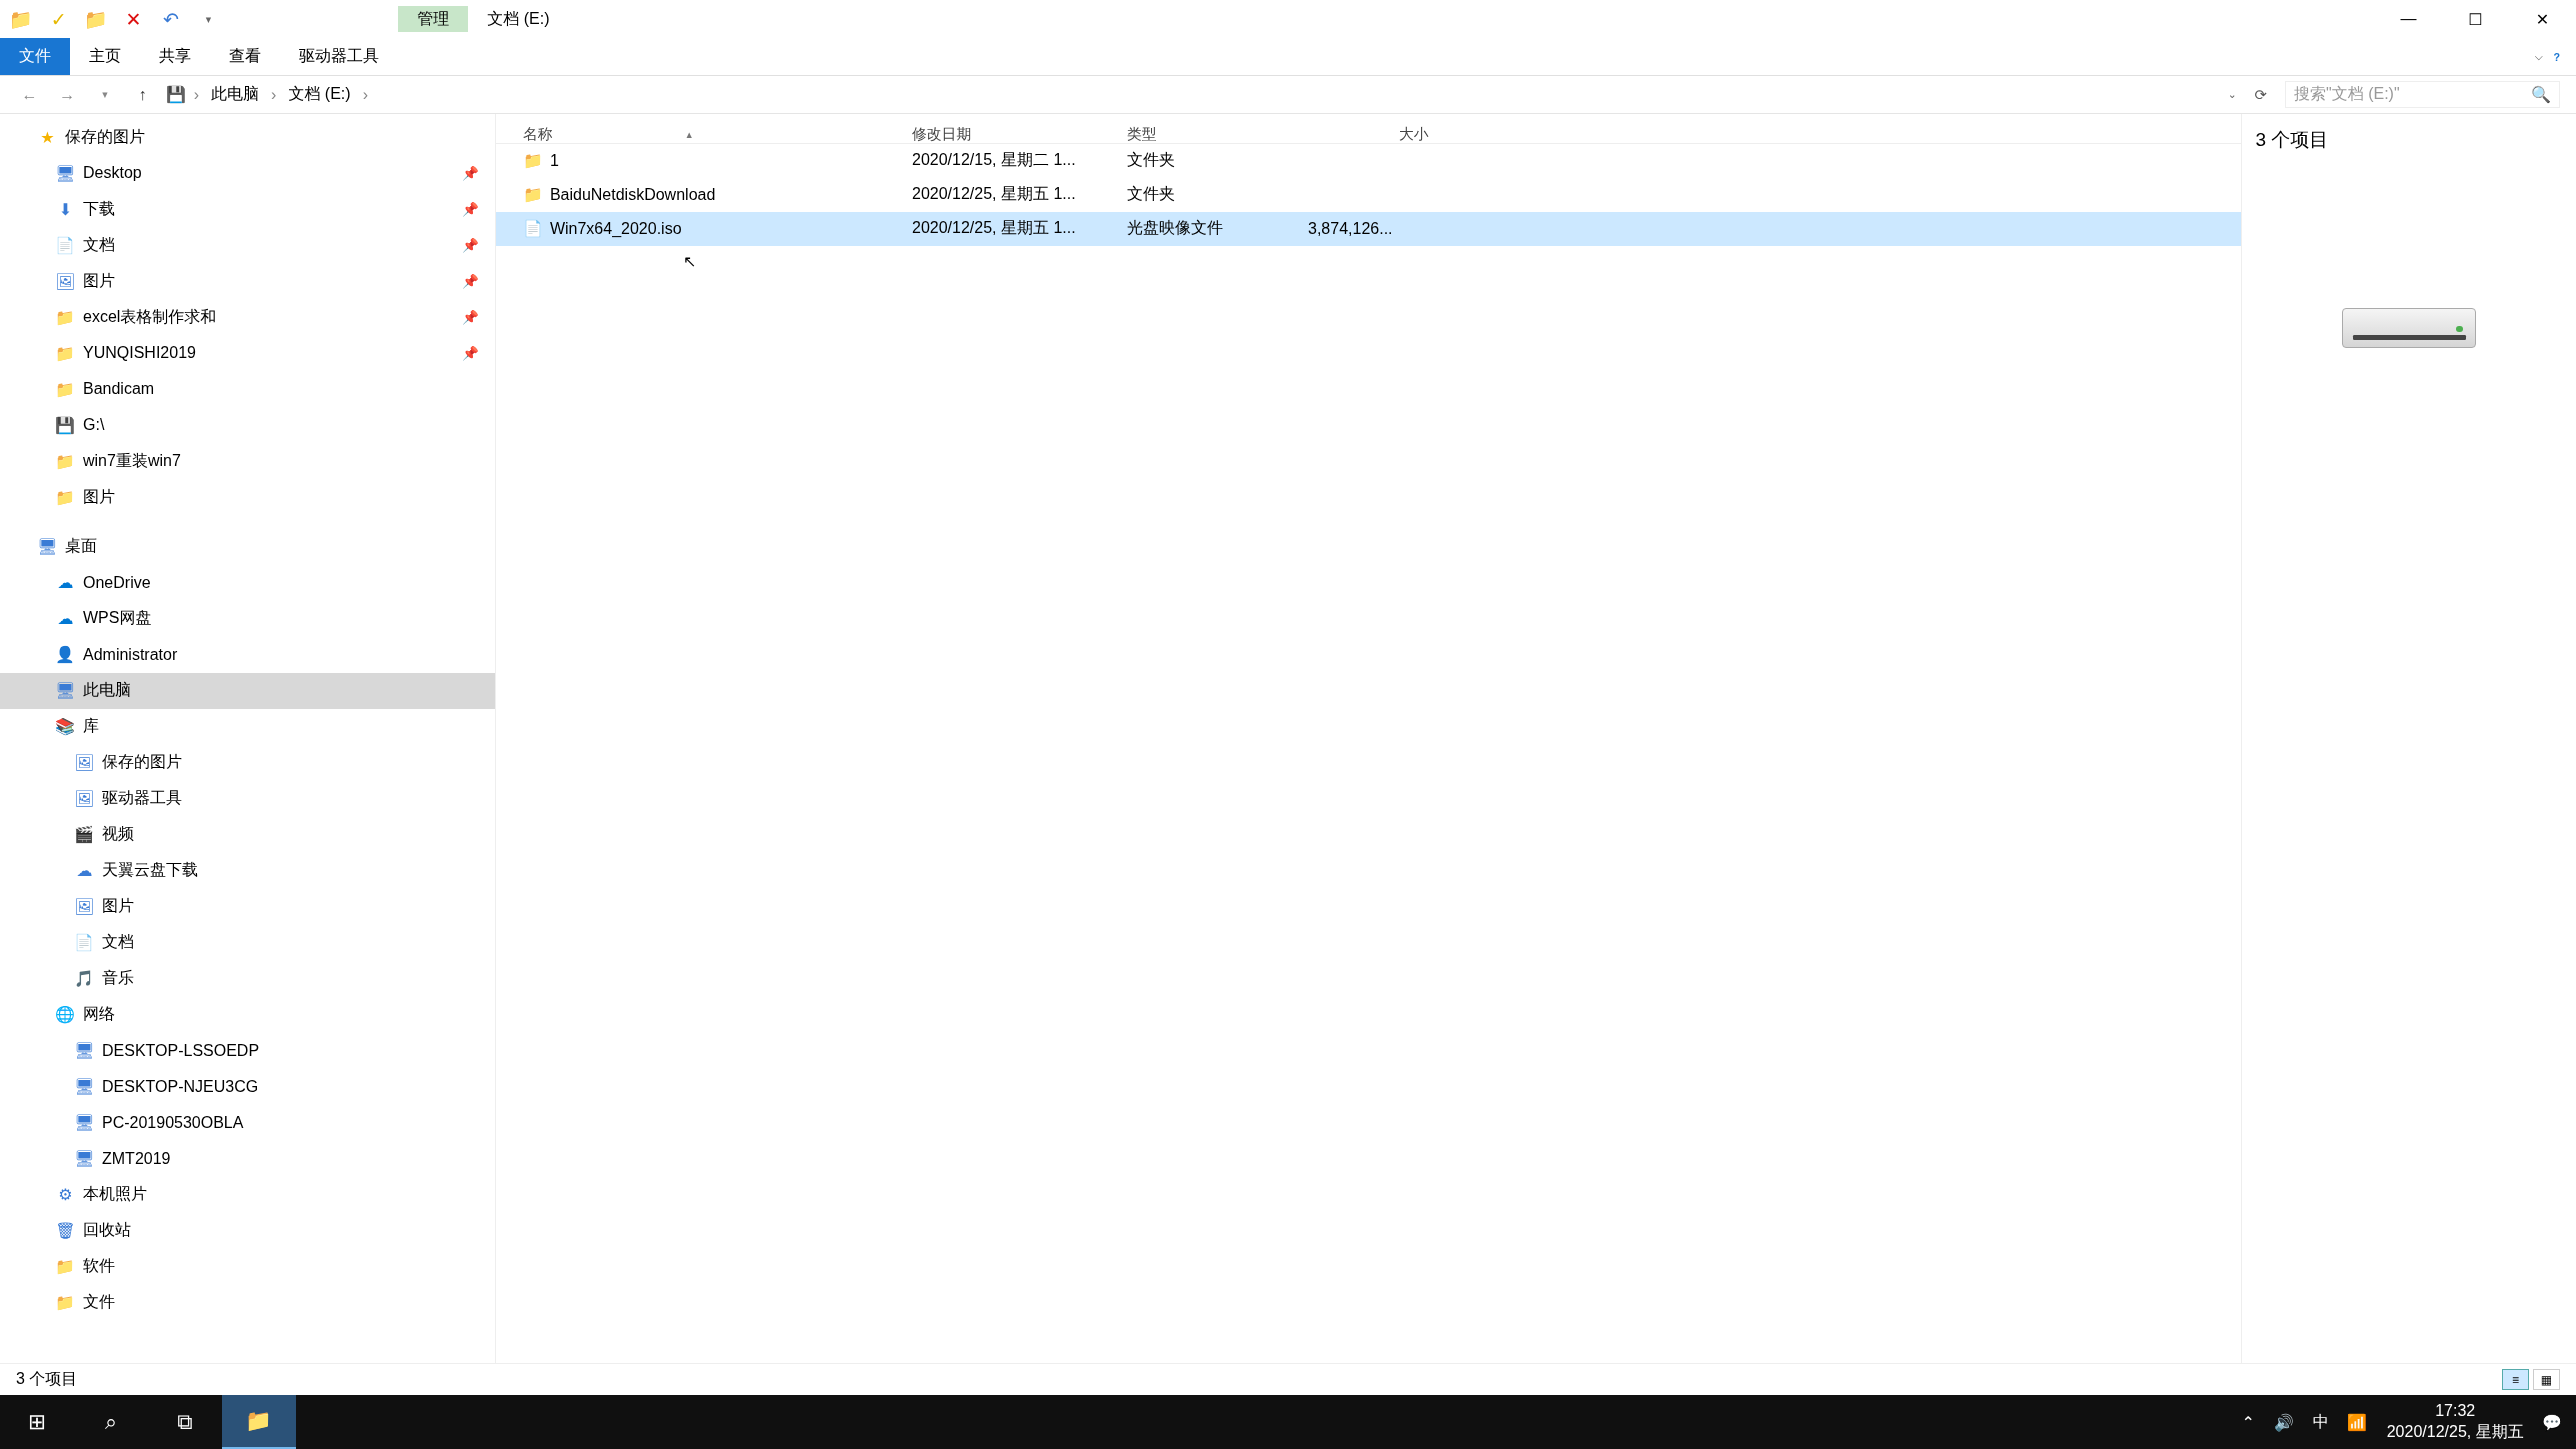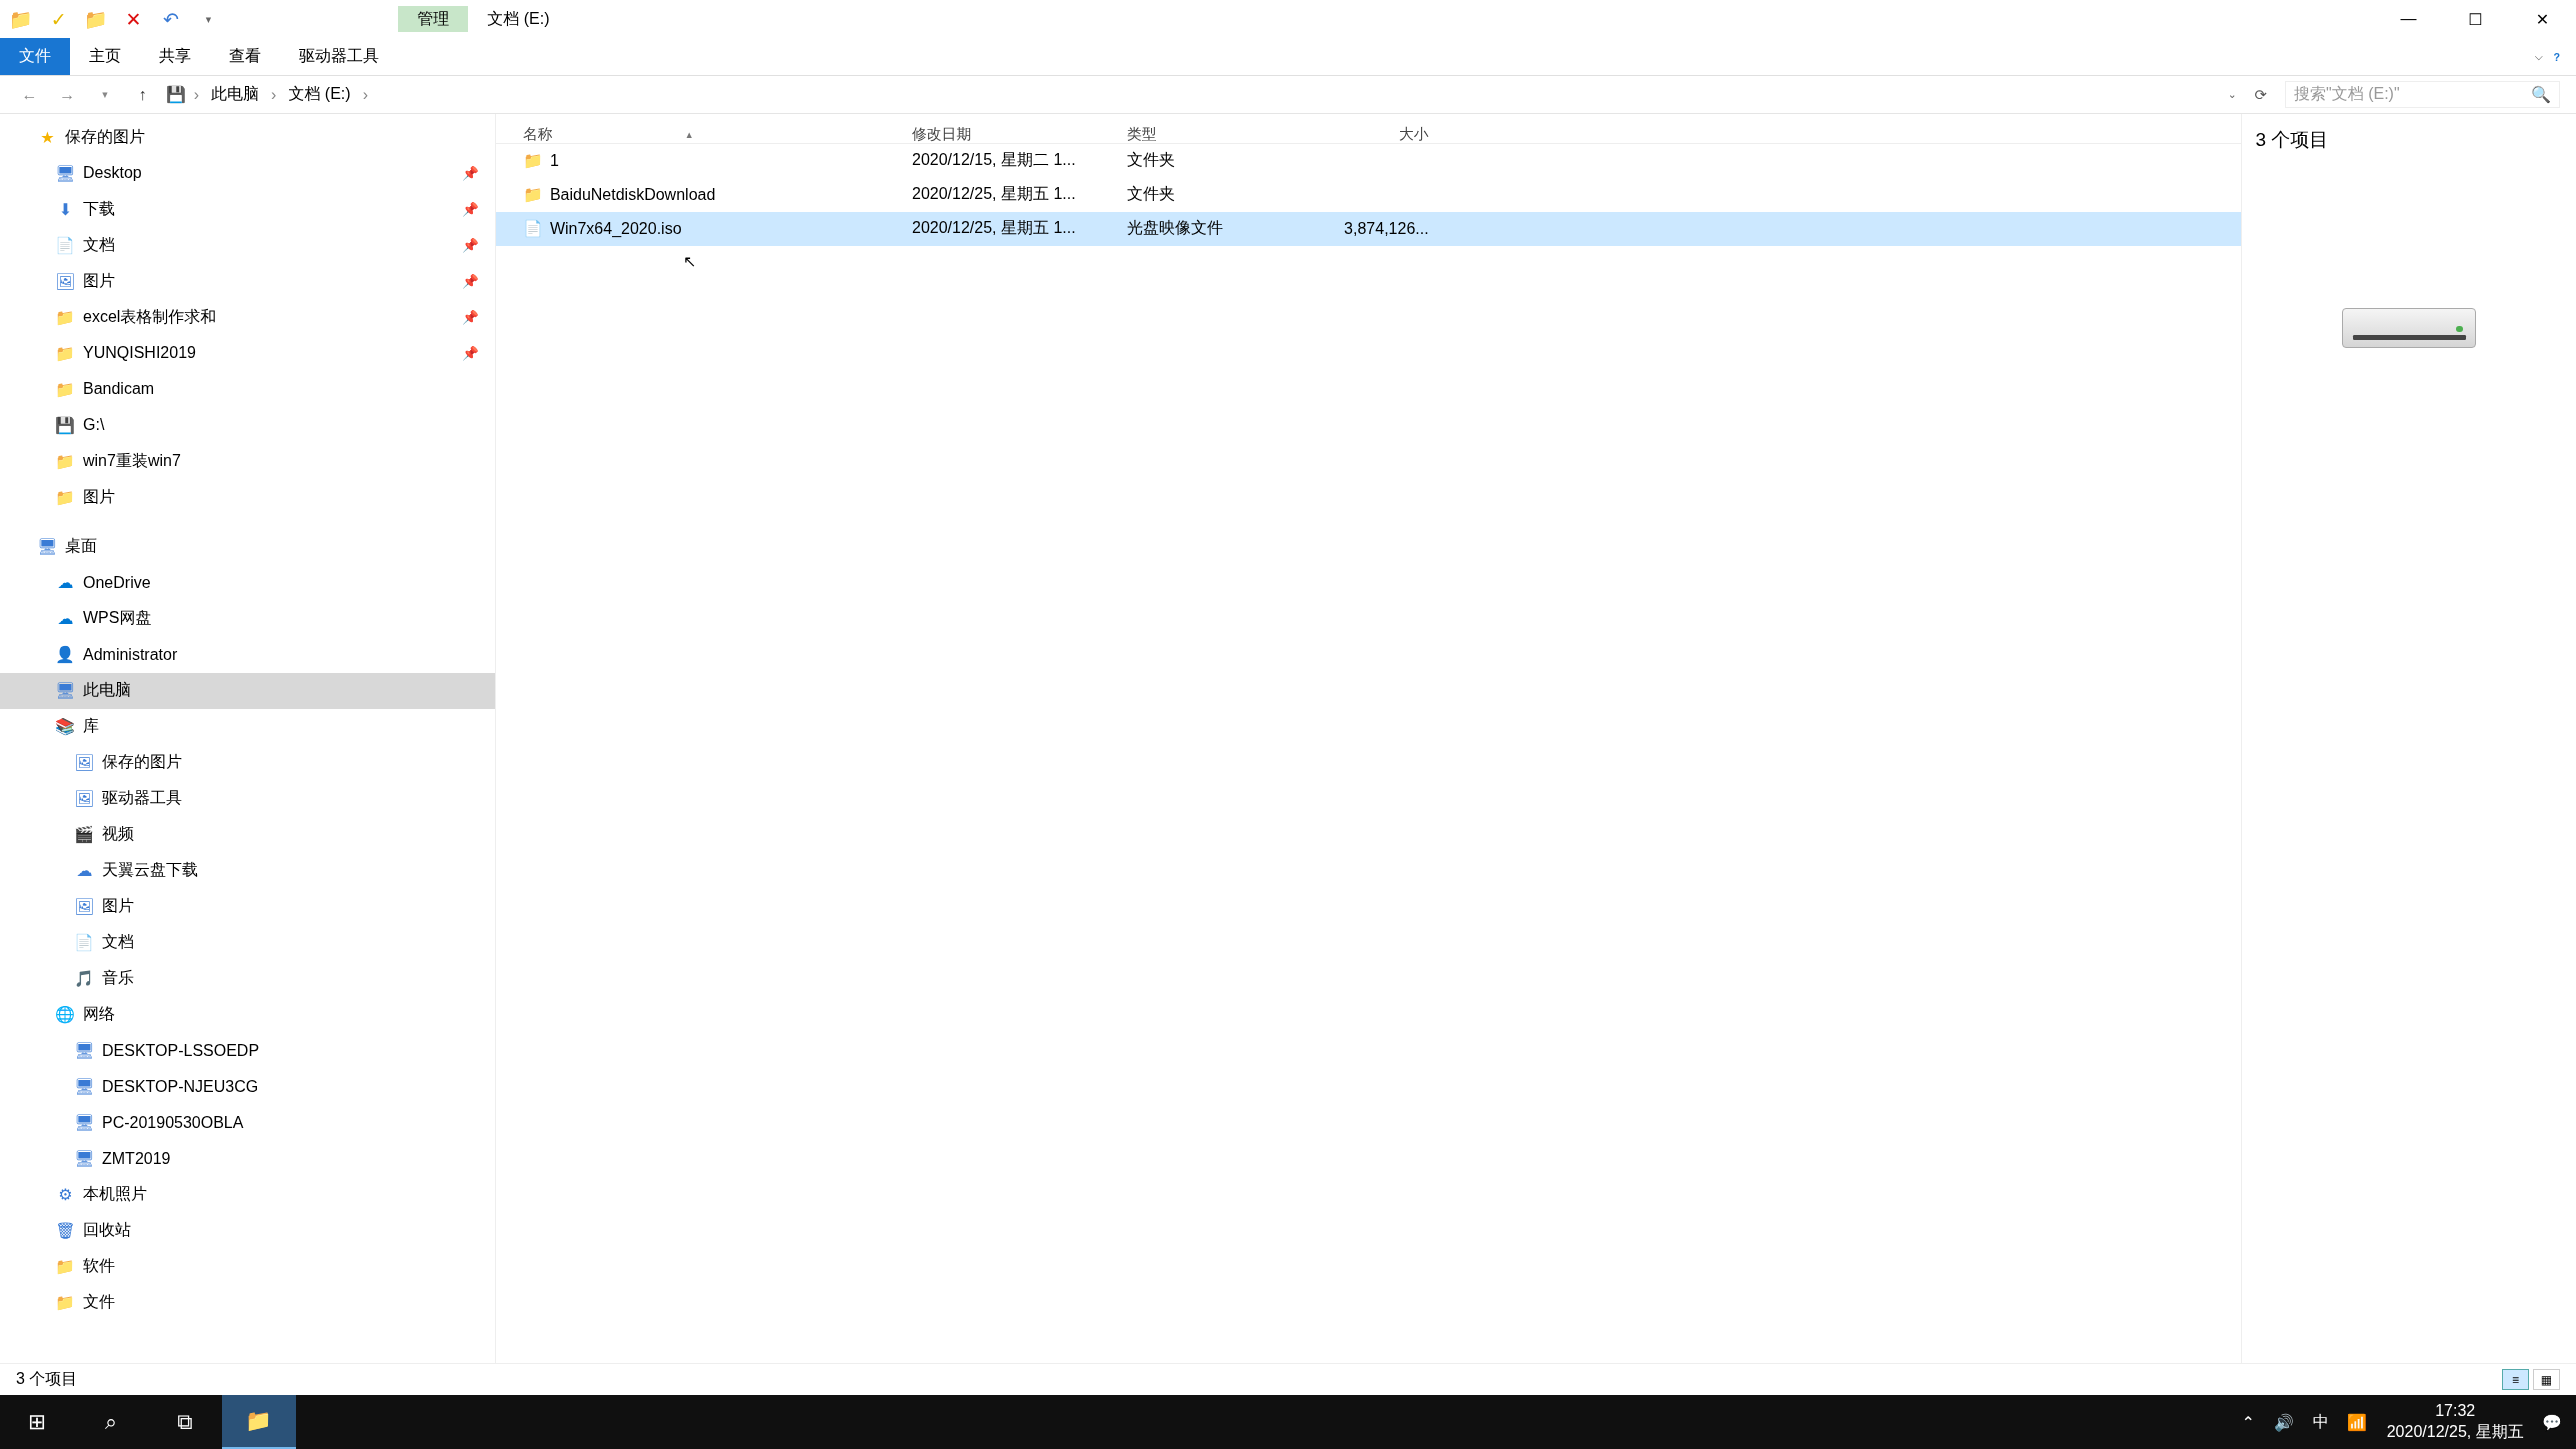--- a/index.html
+++ b/index.html
@@ -34,21 +34,21 @@
 .navitem.sel { background:#d8d8d8; }
 .navitem .pin { margin-left:auto; margin-right:16px; color:#aaa; font-size:13.4px; }
 .nicon { width:19px; display:inline-flex; justify-content:center; }
 .spacer { height:13.4px; }
 .main { flex:1; display:flex; flex-direction:column; }
 .hdr { display:flex; height:29.5px; align-items:center; border-bottom:0.7px solid #eee; font-size:14.8px; color:#444; padding-left:27px; }
 .colh { display:flex; align-items:center;margin-top:12px; }
 .col-name { width:389px; }
 .col-date { width:215px; }
 .col-type { width:181px; }
-.col-size { width:134px; text-align:right; padding-right:13.4px; justify-content:flex-end; }
+.col-size { width:134px; text-align:left; padding-right:13.4px; justify-content:flex-end; }
 .sortup { margin-left:134px; color:#777; font-size:10.7px; }
 .files { flex:1; }
 .row { display:flex; height:34px; align-items:center; padding-left:27px; font-size:16px; }
 .row.sel { background:#cce8ff; }
 .fi { width:21.5px; display:inline-flex; justify-content:center; margin-right:5.4px; }
 .preview { width:335px; border-left:0.7px solid #eee; display:flex; flex-direction:column; align-items:center; padding-top:13.4px; }
 .pvtitle { font-size:19px; align-self:flex-start; padding-left:13.4px; }
 .driveicon { margin-top:114px; width:134px; height:81px; position:relative; }
 .drivebox { position:absolute; bottom:0; width:134px; height:40px; background:linear-gradient(#f5f5f5,#d5d5d5); border:0.7px solid #aaa; border-radius:4px; }
 .driveslot { position:absolute; bottom:8px; left:10.7px; width:113px; height:5.4px; background:#444; border-radius:1.3px; }

